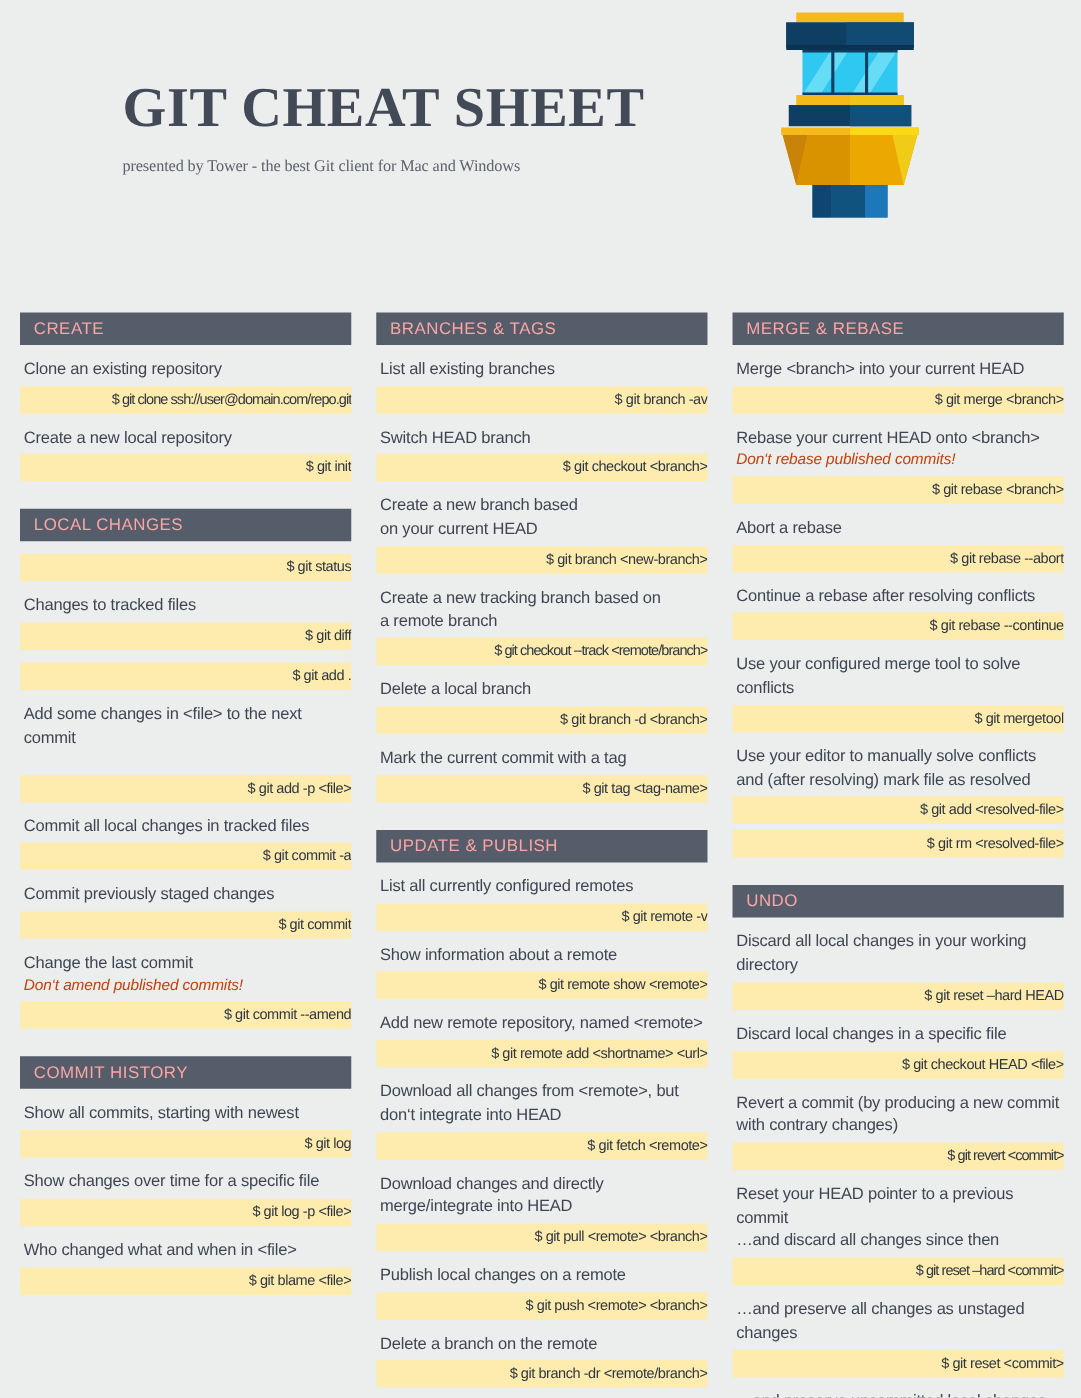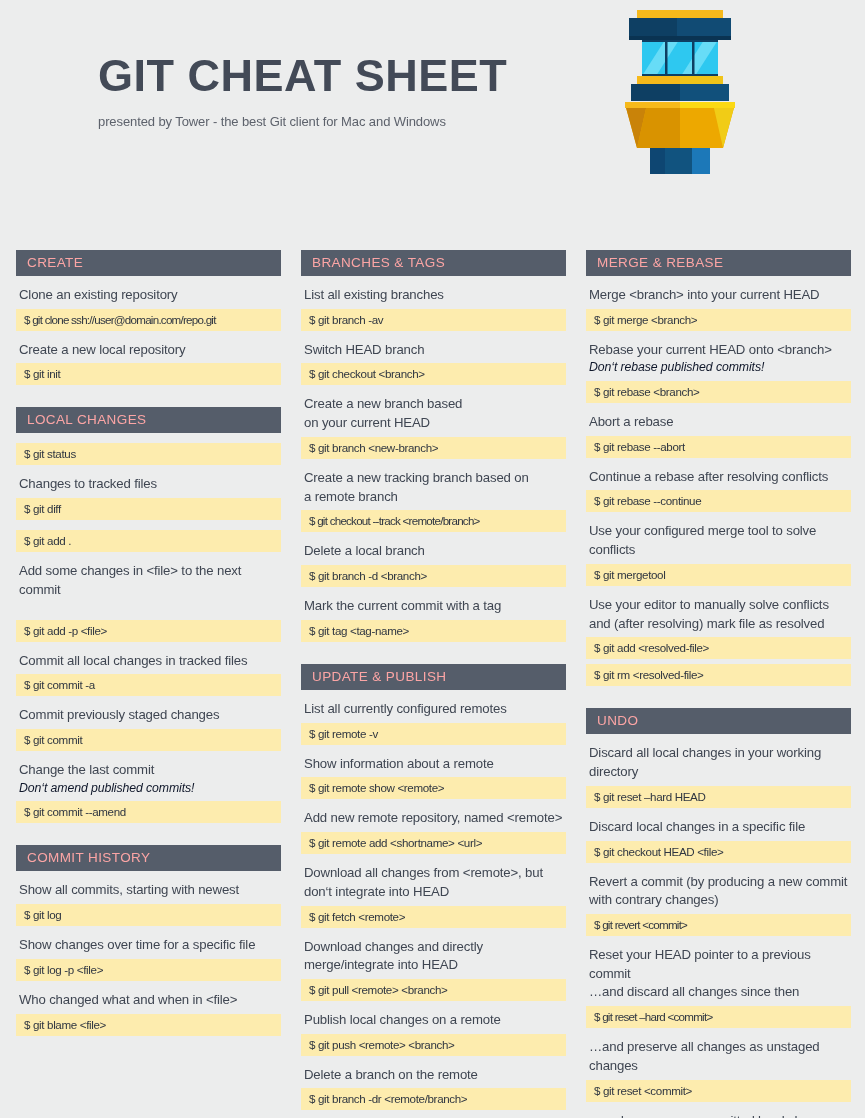--- a/index.html
+++ b/index.html
@@ -22,22 +22,23 @@
   
   .header {
     position: relative;
     height: 200px;
     padding: 0;
   }
 
   .title-block {
     position: absolute;
     left: 98px;
-    top: 53px;
+    top: 64px;
     width: 520px;
+    font-family: Liberation Serif, serif;
   }
 
   .main-title {
     font-size: 45px;
     font-weight: bold;
     letter-spacing: 0.5px;
     color: #434a57;
     line-height: 1.0;
     white-space: nowrap;
   }
@@ -99,41 +100,42 @@
     color: #3f4652;
     line-height: 1.42;
     letter-spacing: -0.15px;
     padding-left: 3px;
     margin-bottom: 4px;
   }
 
   .desc .warn {
     display: block;
     font-style: italic;
-    color: #0f172a;
+    color: #c2410c;
     font-size: 12.3px;
     letter-spacing: -0.1px;
     margin-top: 0px;
   }
 
   .desc .spacer-line {
     display: block;
     height: 16px;
   }
 
   .cmd {
     background: #fdecae;
     color: #2f3641;
     font-size: 11.6px;
     letter-spacing: -0.35px;
     padding: 5px 0 6px 8px;
     line-height: 1.1;
     height: 22px;
     white-space: nowrap;
     overflow: hidden;
+    text-align: right;
   }
   .cmd.tight { letter-spacing: -0.75px; }
   .cmd + .cmd { margin-top: 5px; }
 </style>
 </head>
 <body>
 
 <div class="sheet">
 
   <div class="header">

